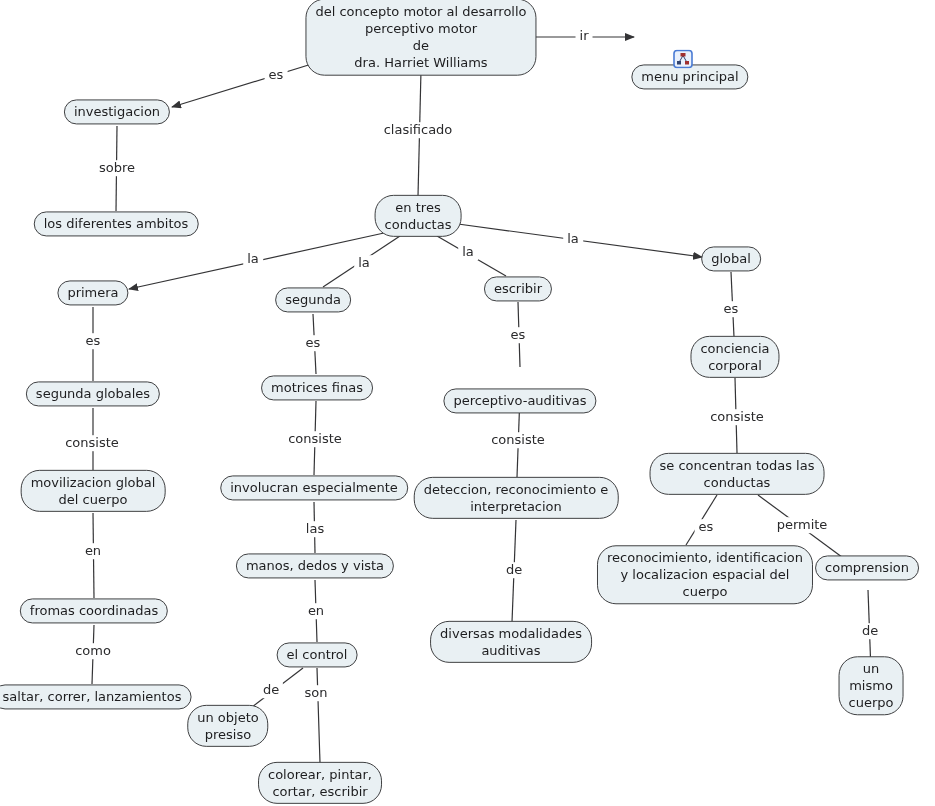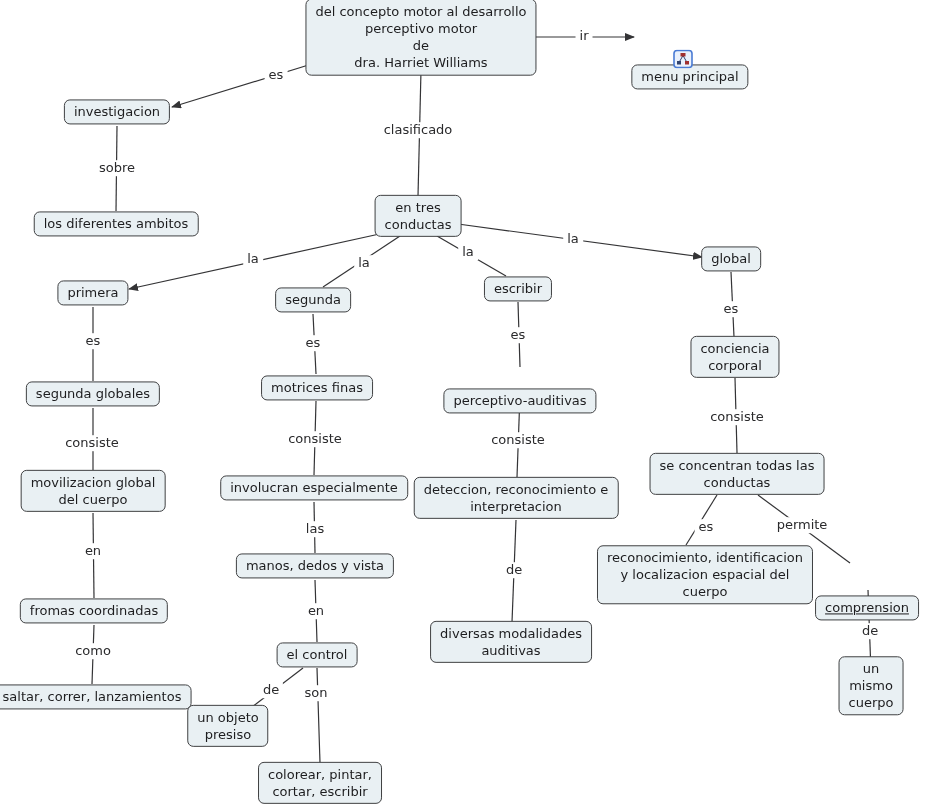--- a/index.html
+++ b/index.html
@@ -27,21 +27,21 @@
     color: var(--label-color, #2a2a2c);
     white-space: nowrap;
     z-index: 2;
     line-height: 1.2;
   }
   .node {
     position: absolute;
     transform: translate(-50%, -50%);
     background: var(--node-fill, #e9f0f3);
     border: 1px solid var(--node-border, #3f4042);
-    border-radius: 6px;
+    border-radius: 19px;
     padding: 3px 9px;
     font-size: 13px;
     color: var(--text-color, #1d1d1f);
     text-align: center;
     white-space: pre-line;
     line-height: 1.32;
     z-index: 3;
     box-sizing: border-box;
   }
   .link-icon {
@@ -160,16 +160,16 @@
       <div class="node" style="left: 511px; top: 642px;">diversas modalidades
 auditivas</div>
       <div class="node" style="left: 731px; top: 259px;">global</div>
       <div class="node" style="left: 735px; top: 357px;">conciencia
 corporal</div>
       <div class="node" style="left: 737px; top: 474px;">se concentran todas las
 conductas</div>
       <div class="node" style="left: 705px; top: 575px;">reconocimiento, identificacion
 y localizacion espacial del
 cuerpo</div>
-      <div class="node" style="left: 867px; top: 608px; text-decoration: underline;">comprension</div>
+      <div class="node" style="left: 867px; top: 568px;">comprension</div>
       <div class="node" style="left: 871px; top: 686px;">un mismo cuerpo</div>
     </div>
 </div>
 
 </body></html>

